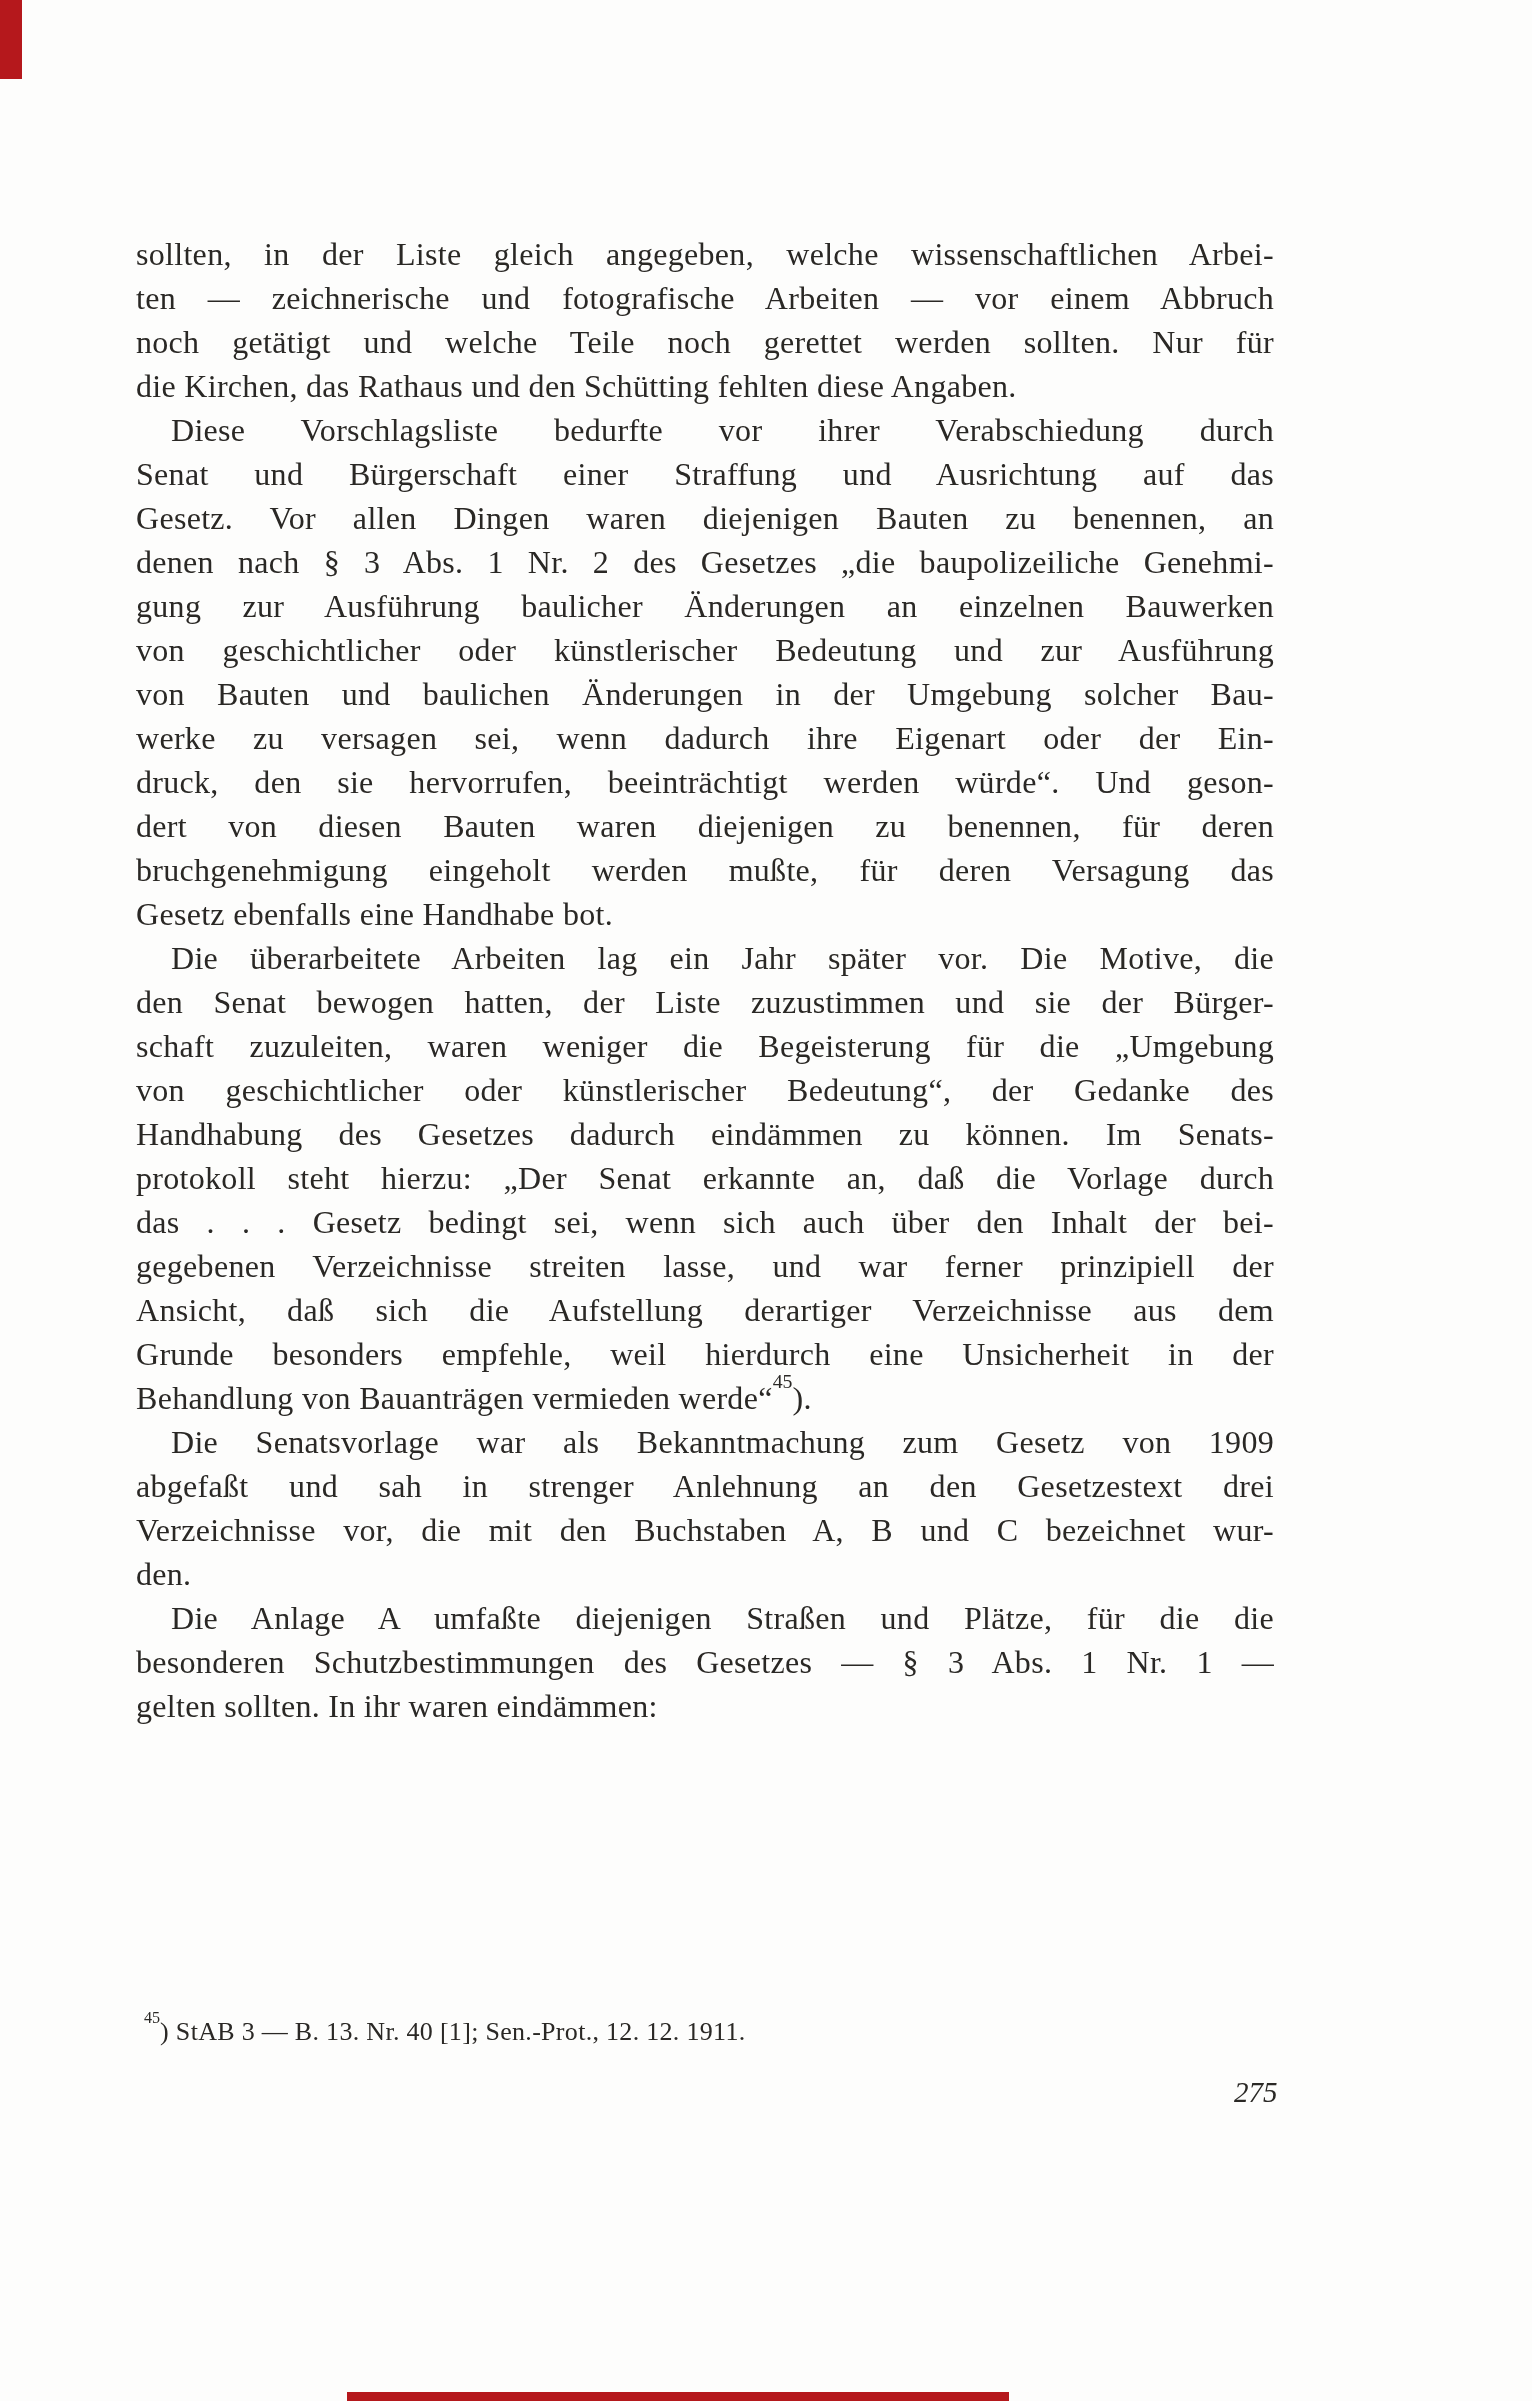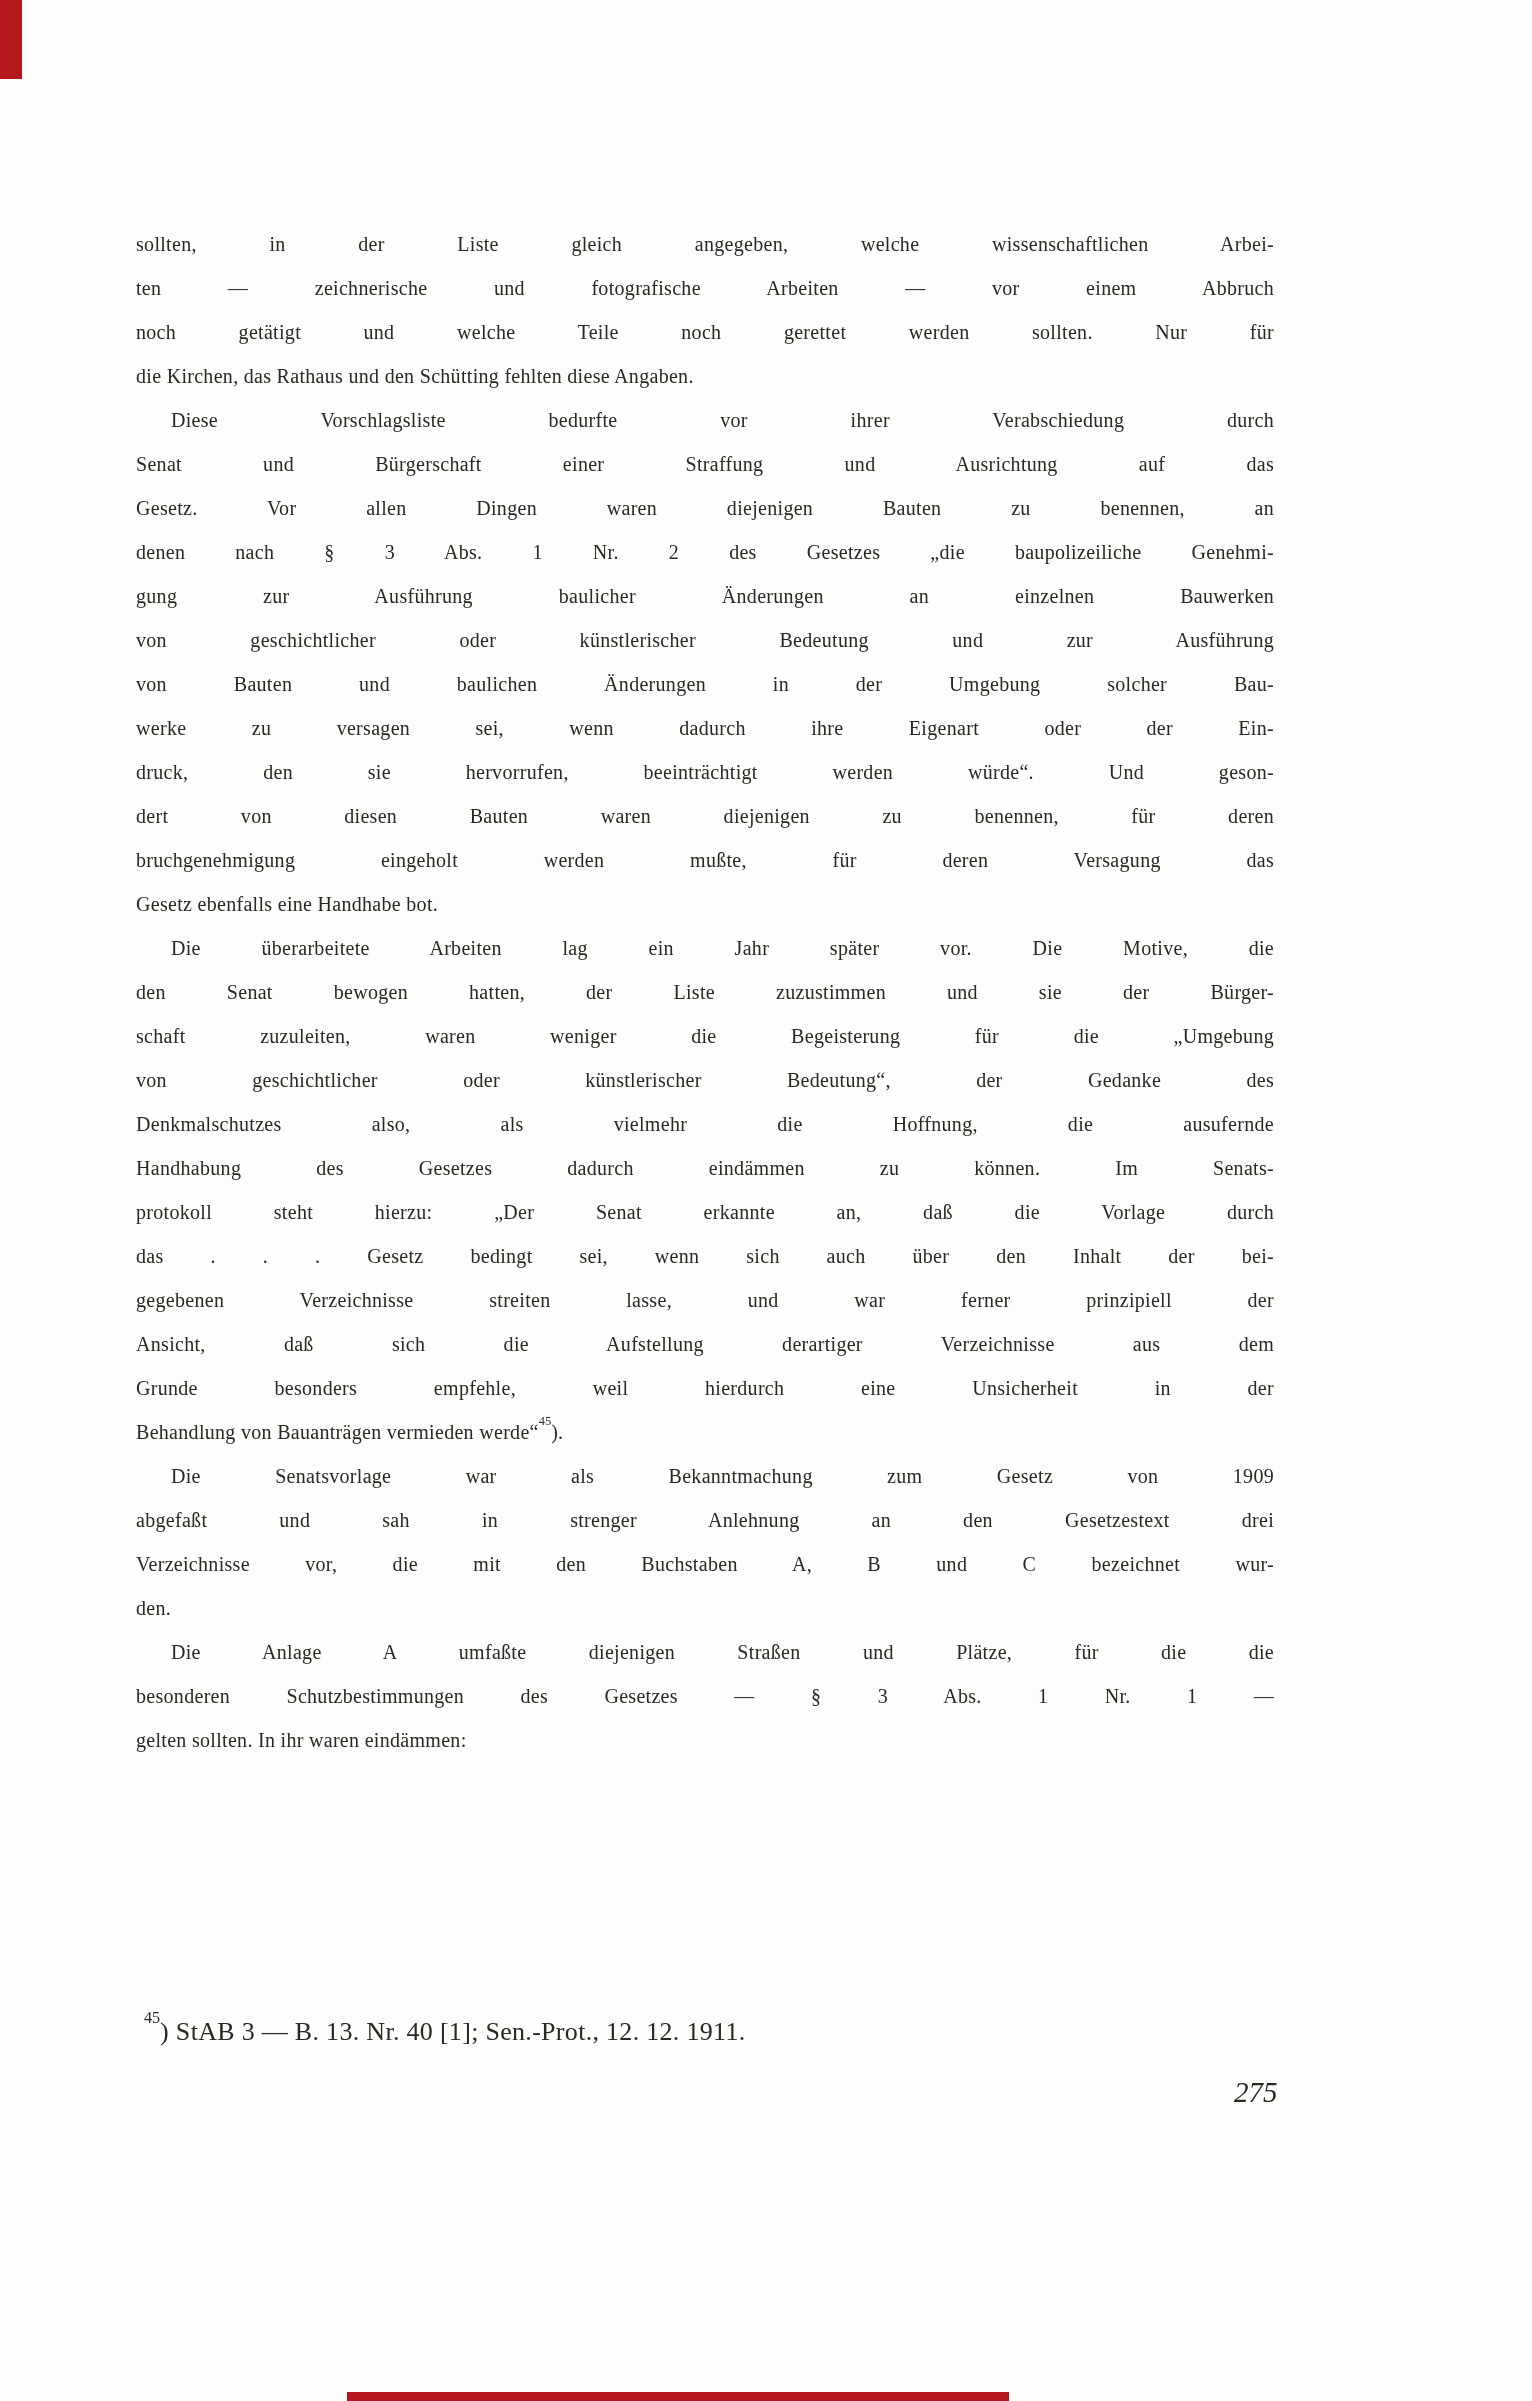--- a/index.html
+++ b/index.html
@@ -30,23 +30,23 @@
   .mark-bottom {
     position: absolute;
     left: 347px; top: 2392px;
     width: 662px; height: 9.7px;
     background: var(--mark, #b5181c);
   }
   
   .body-text {
     position: absolute;
     left: 136px;
-    top: 222px;
+    top: 232px;
     width: 1138px;
-    font-size: 20px;
+    font-size: 32px;
     line-height: 44px;
     letter-spacing: 0.3px;
   }
   .line {
     text-align: justify;
     text-align-last: justify;
   }
   .line.noflush {
     text-align: center;
     text-align-last: left;
@@ -103,21 +103,20 @@
       <div class="line">von Bauten und baulichen Änderungen in der Umgebung solcher Bau-</div>
       <div class="line">werke zu versagen sei, wenn dadurch ihre Eigenart oder der Ein-</div>
       <div class="line">druck, den sie hervorrufen, beeinträchtigt werden würde“. Und geson-</div>
       <div class="line">dert von diesen Bauten waren diejenigen zu benennen, für deren</div>
       <div class="line">bruchgenehmigung eingeholt werden mußte, für deren Versagung das</div>
       <div class="line noflush">Gesetz ebenfalls eine Handhabe bot.</div>
       <div class="line indent">Die überarbeitete Arbeiten lag ein Jahr später vor. Die Motive, die</div>
       <div class="line">den Senat bewogen hatten, der Liste zuzustimmen und sie der Bürger-</div>
       <div class="line">schaft zuzuleiten, waren weniger die Begeisterung für die „Umgebung</div>
       <div class="line">von geschichtlicher oder künstlerischer Bedeutung“, der Gedanke des</div>
-      <div class="line">Denkmalschutzes also, als vielmehr die Hoffnung, die ausufernde</div>
       <div class="line">Handhabung des Gesetzes dadurch eindämmen zu können. Im Senats-</div>
       <div class="line">protokoll steht hierzu: „Der Senat erkannte an, daß die Vorlage durch</div>
       <div class="line">das . . . Gesetz bedingt sei, wenn sich auch über den Inhalt der bei-</div>
       <div class="line">gegebenen Verzeichnisse streiten lasse, und war ferner prinzipiell der</div>
       <div class="line">Ansicht, daß sich die Aufstellung derartiger Verzeichnisse aus dem</div>
       <div class="line">Grunde besonders empfehle, weil hierdurch eine Unsicherheit in der</div>
       <div class="line noflush">Behandlung von Bauanträgen vermieden werde“<sup class="sup">45</sup>).</div>
       <div class="line indent">Die Senatsvorlage war als Bekanntmachung zum Gesetz von 1909</div>
       <div class="line">abgefaßt und sah in strenger Anlehnung an den Gesetzestext drei</div>
       <div class="line">Verzeichnisse vor, die mit den Buchstaben A, B und C bezeichnet wur-</div>

